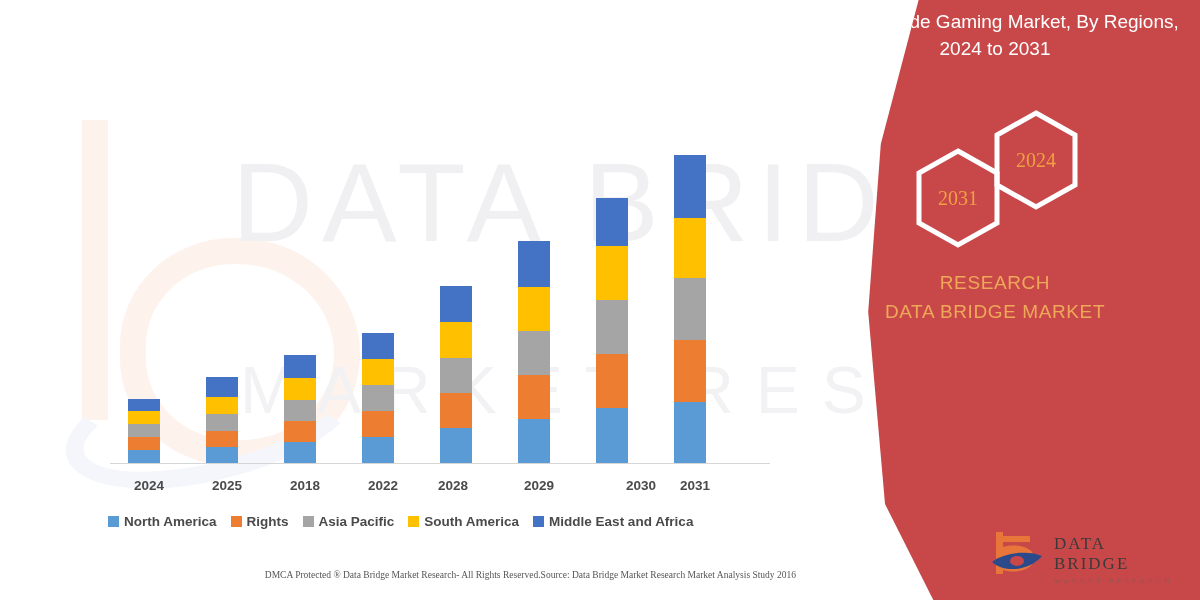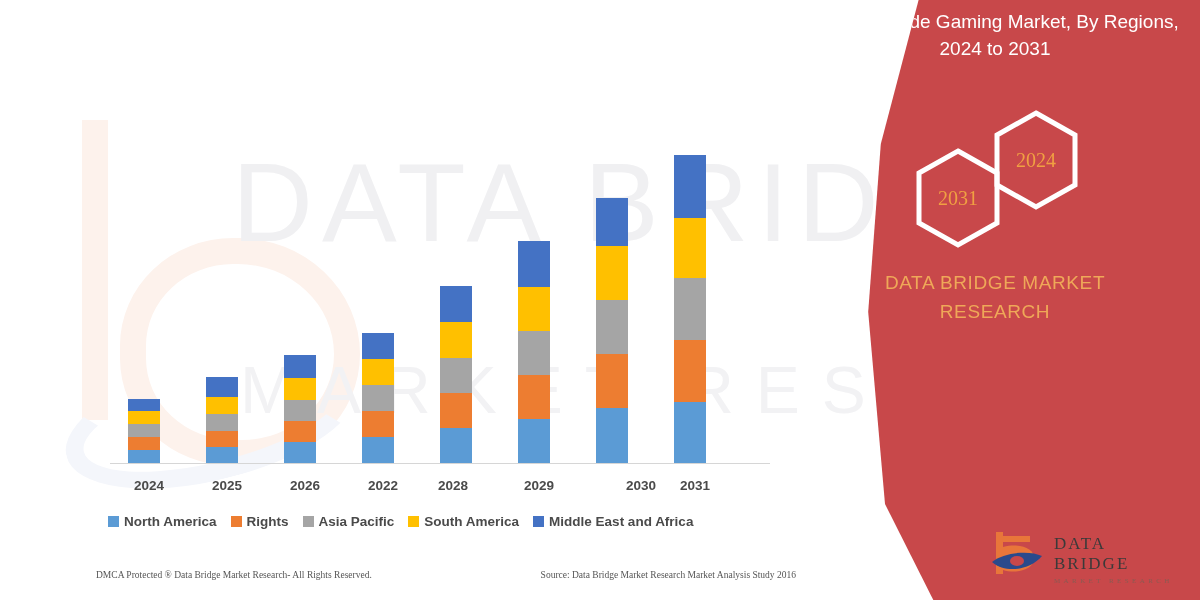--- a/index.html
+++ b/index.html
@@ -199,21 +199,21 @@
     color: #4a4a4a;
     white-space: nowrap;
   }
 
   
   .footer {
     position: absolute;
     left: 96px; top: 570px;
     width: 700px;
     display: flex;
-    justify-content: space-between;
+    justify-content: flex-end;
     font-family: "Liberation Serif", serif;
     font-size: 9.5px;
     color: #555555;
   }
 </style>
 </head>
 <body>
 
 <div id="stage">
 
@@ -281,21 +281,21 @@
           <div class="seg" style="height: 61px; background: rgb(91, 155, 213);"></div>
           <div class="seg" style="height: 62px; background: rgb(237, 125, 49);"></div>
           <div class="seg" style="height: 62px; background: rgb(165, 165, 165);"></div>
           <div class="seg" style="height: 60px; background: rgb(255, 192, 0);"></div>
           <div class="seg" style="height: 63px; background: rgb(68, 114, 196);"></div>
         </div>
       </div>
     <div class="xlabels" id="xlabels">
         <div class="xlab" style="left: 0px;">2024</div>
         <div class="xlab" style="left: 78px;">2025</div>
-        <div class="xlab" style="left: 156px;">2026</div>
+        <div class="xlab" style="left: 156px;">2018</div>
         <div class="xlab" style="left: 234px;">2022</div>
         <div class="xlab" style="left: 304px;">2028</div>
         <div class="xlab" style="left: 390px;">2029</div>
         <div class="xlab" style="left: 468px; text-align: right;">2030</div>
         <div class="xlab" style="left: 546px;">2031</div>
       </div>
   </div>
 
   <div class="legend" id="legend">
       <div class="leg-item">
@@ -337,22 +337,22 @@
       </div>
       <div class="hex hex-2031">
         <svg viewBox="0 0 92 104" aria-hidden="true">
           <polygon points="46,5 85,27 85,77 46,99 7,77 7,27" fill="none" stroke="#ffffff" stroke-width="5"></polygon>
         </svg>
         <span class="hex-label">2031</span>
       </div>
     </div>
 
     <div class="brand-lines">
+      <div>RESEARCH</div>
       <div>DATA BRIDGE MARKET</div>
-      <div>RESEARCH</div>
     </div>
   </div>
 
   <div class="logo">
     <svg class="logo-mark" viewBox="0 0 58 48" aria-hidden="true">
       <path d="M6 2 L13 2 L13 44 L6 44 Z" fill="#e8763a"></path>
       <path d="M13 6 L40 6 L40 12 L13 12 Z" fill="#e8763a"></path>
       <path d="M13 17 C32 12, 46 20, 44 30 C42 40, 26 44, 13 40 Z" fill="#e8763a"></path>
       <path d="M2 32 C14 22, 40 20, 52 26 C40 40, 16 44, 2 32 Z" fill="#2a4a8c"></path>
       <ellipse cx="27" cy="31" rx="7" ry="5" fill="#c8484a"></ellipse>

